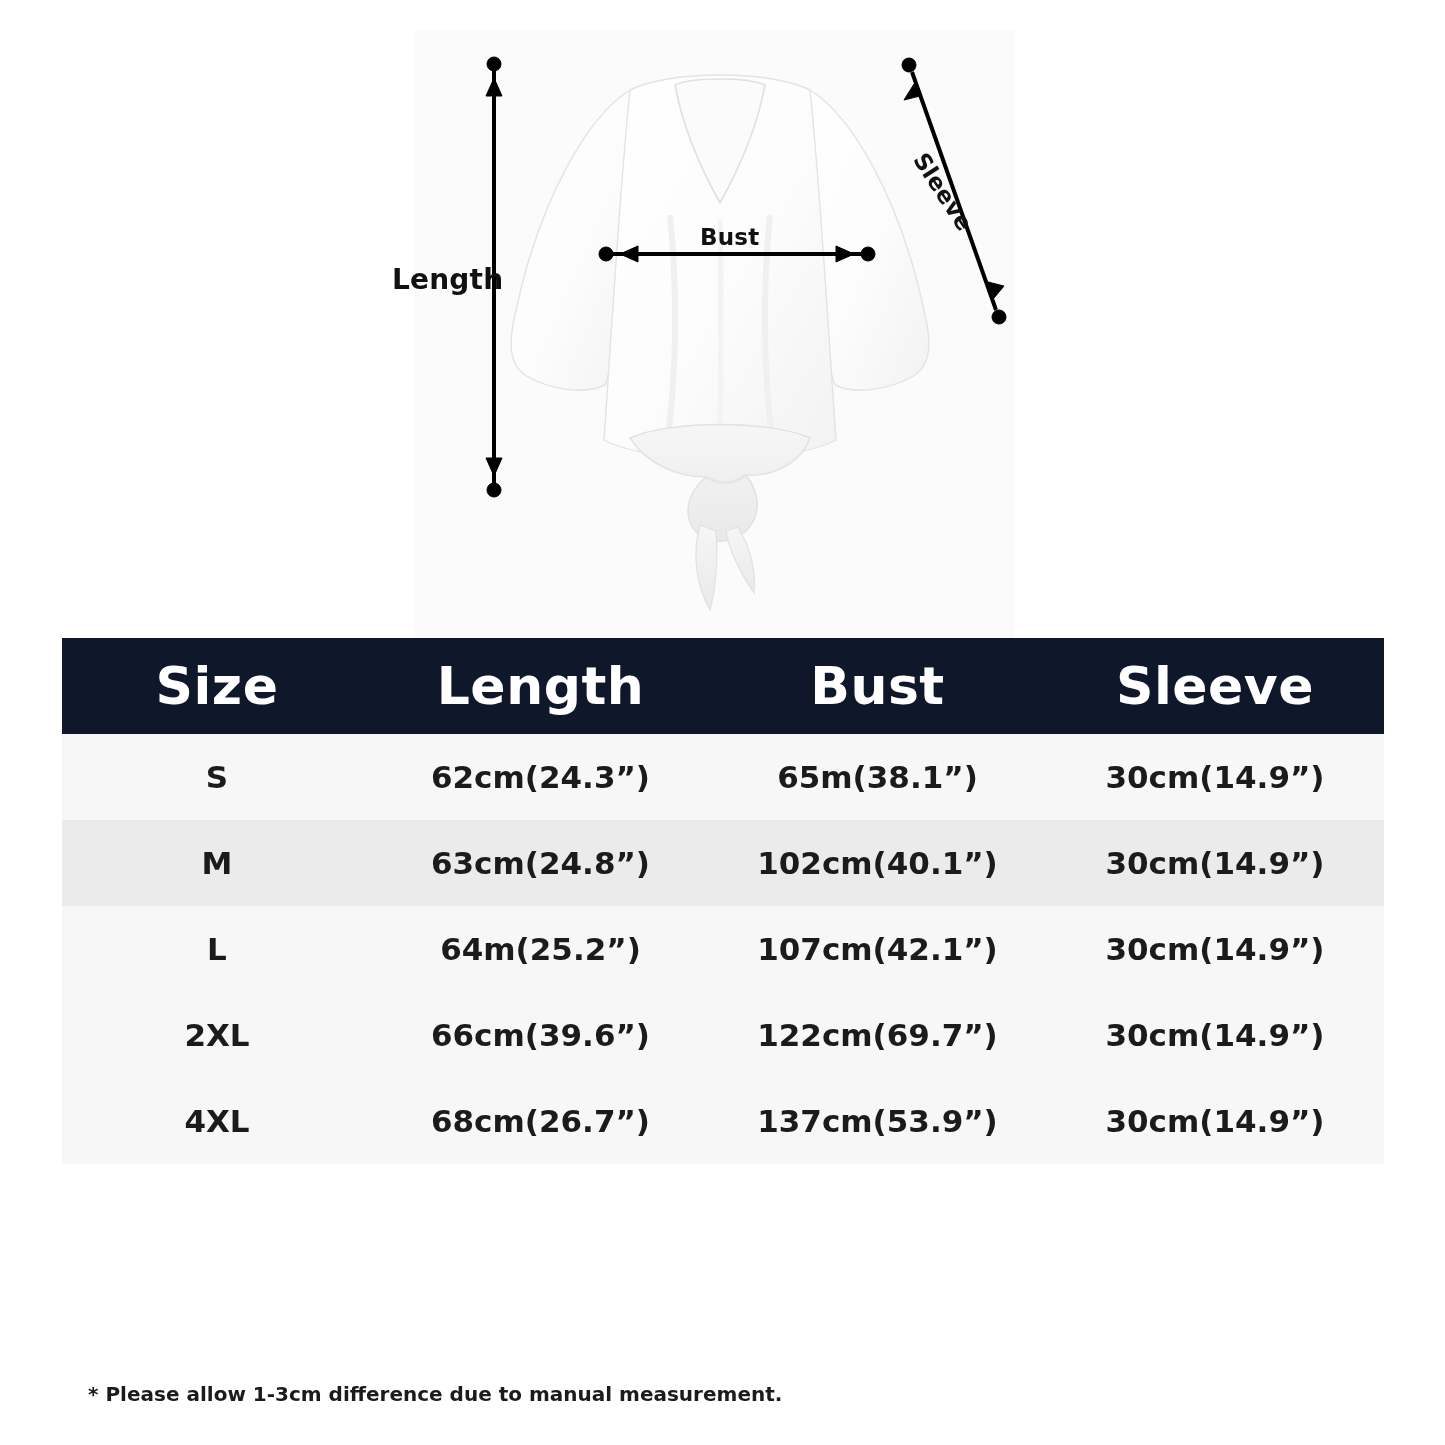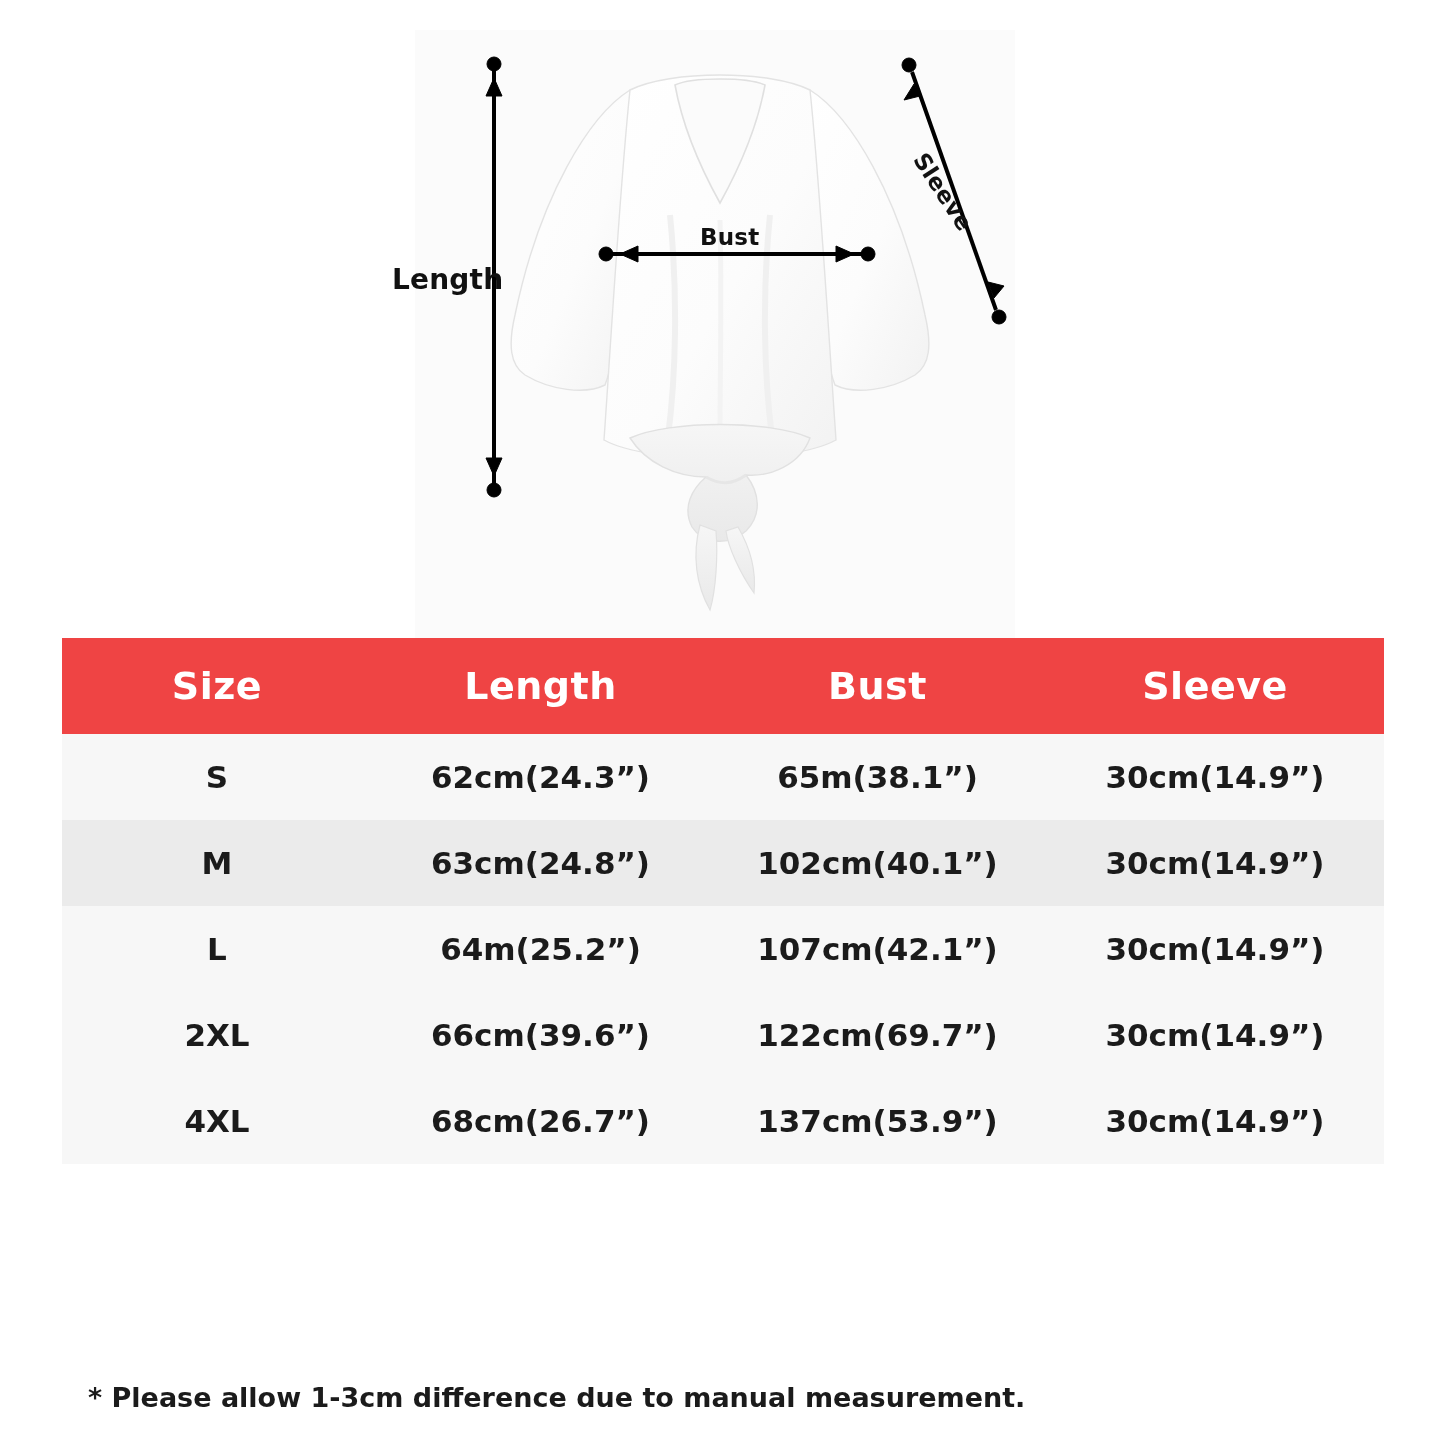--- a/index.html
+++ b/index.html
@@ -90,23 +90,23 @@
     width: 1322px;
   }
 
   table.size-table {
     border-collapse: collapse;
     width: 1322px;
     table-layout: fixed;
   }
 
   table.size-table thead th {
-    background: #ef4444;
+    background: #0f172a;
     color: #ffffff;
-    font-size: 38px;
+    font-size: 52px;
     font-weight: bold;
     height: 94px;
     vertical-align: middle;
     text-align: center;
     letter-spacing: 0.5px;
   }
 
   table.size-table tbody td {
     text-align: center;
     font-size: 31px;
@@ -125,21 +125,21 @@
 
   col.c-size { width: 310px; }
   col.c-length { width: 337px; }
   col.c-bust { width: 337px; }
   col.c-sleeve { width: 338px; }
 
   .note {
     position: absolute;
     left: 88px;
     top: 1382px;
-    font-size: 27px;
+    font-size: 20px;
     font-weight: bold;
     color: #1b1b1b;
   }
 </style>
 </head>
 <body>
 
 <div class="page">
 
   <div class="illustration">

